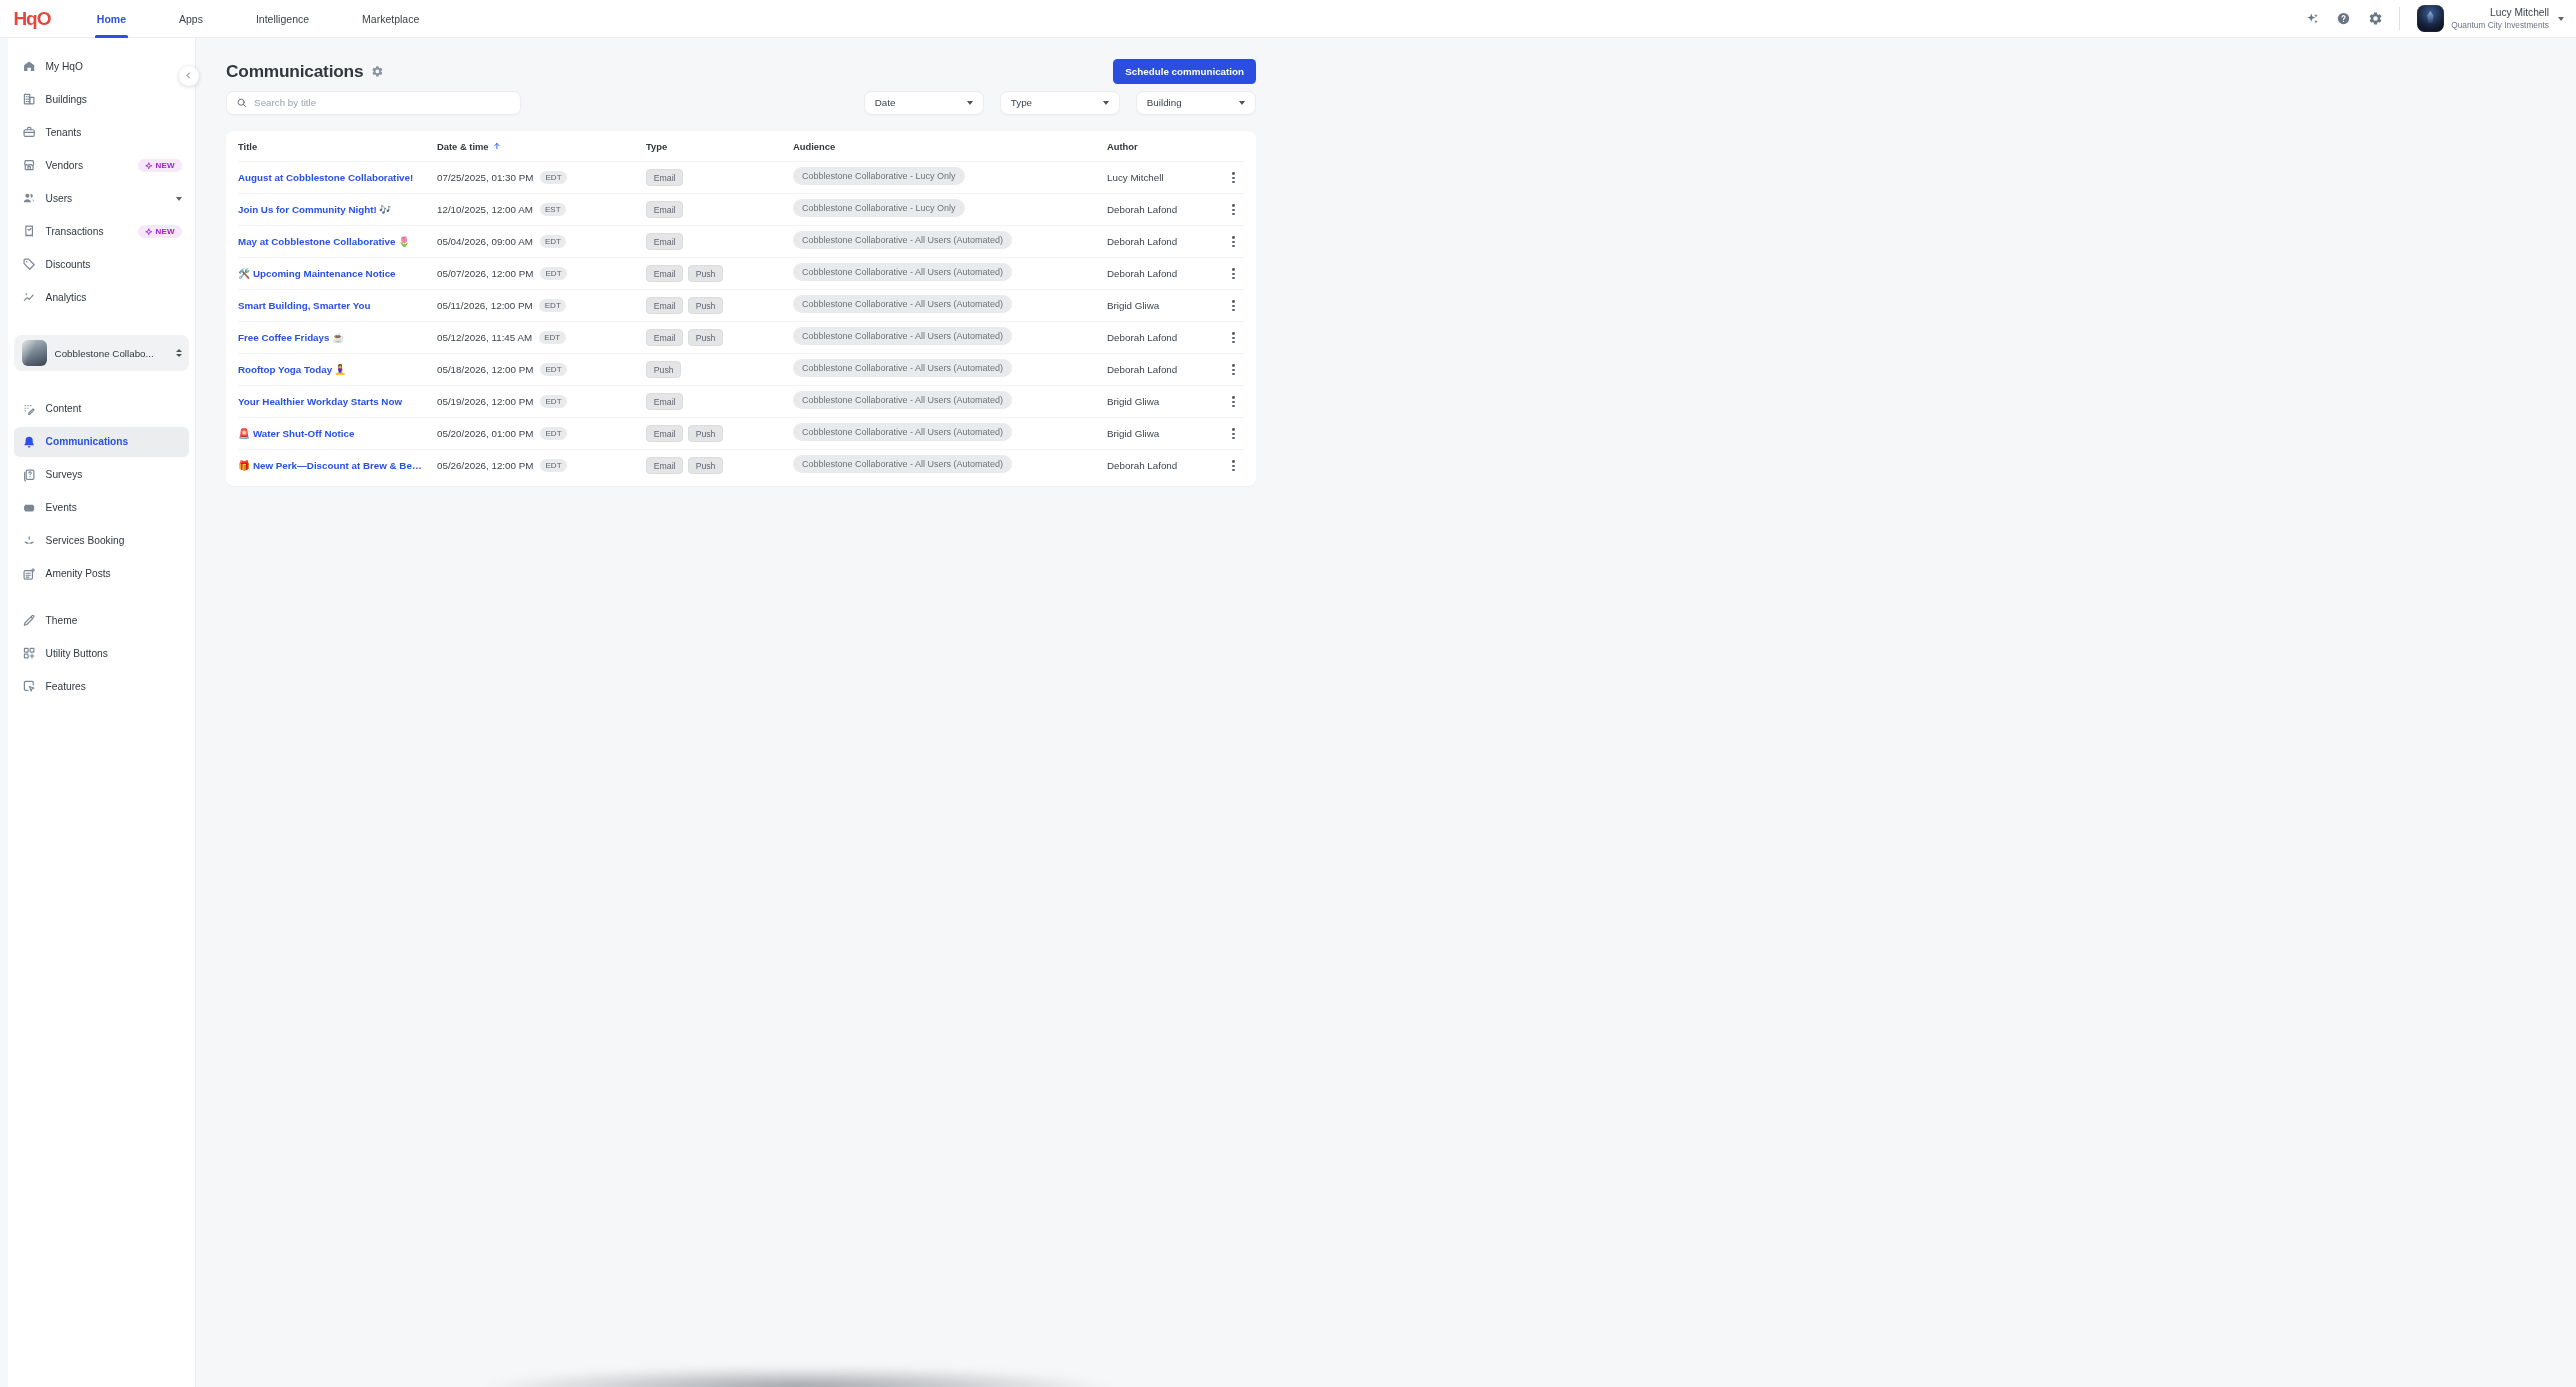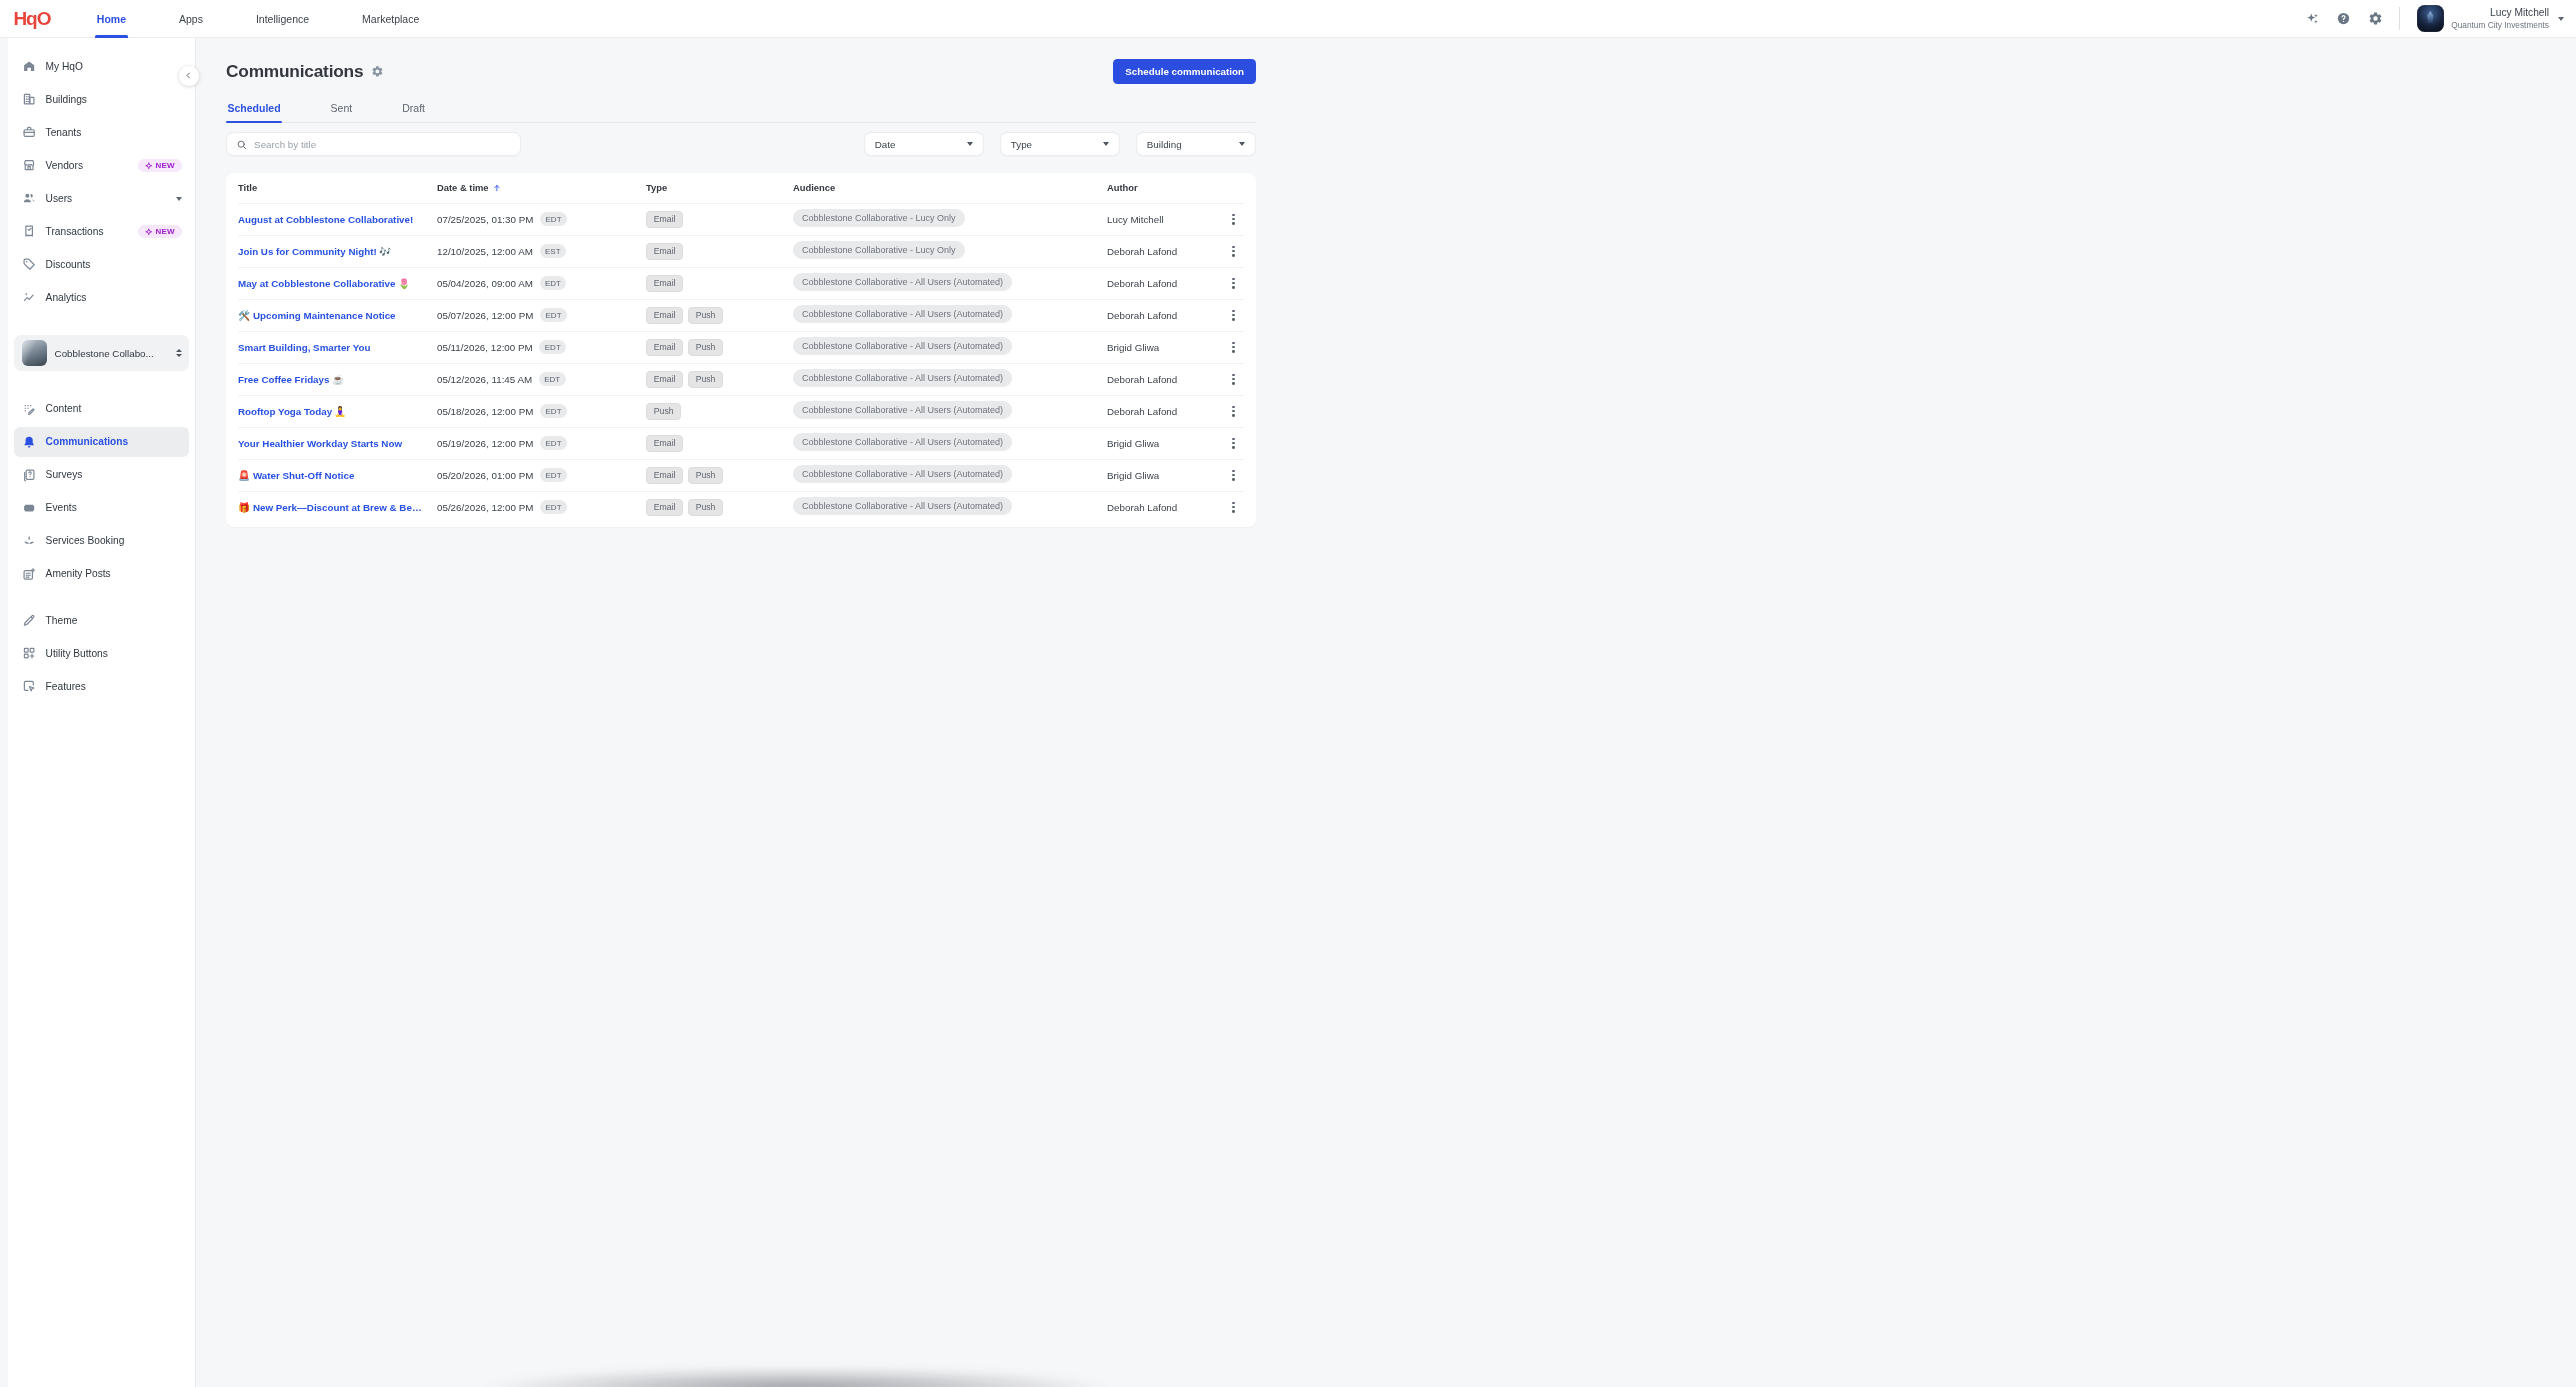--- a/index.html
+++ b/index.html
@@ -442,25 +442,20 @@
   <div class="page-head">
     <h1 class="page-title">Communications</h1>
     <span class="title-gear">
         <svg viewBox="0 0 24 24" fill="currentColor" stroke="none">
           <path d="M19.14 12.94c.04-.3.06-.61.06-.94s-.02-.64-.07-.94l2.03-1.58c.18-.14.23-.41.12-.61l-1.92-3.32c-.12-.22-.37-.29-.59-.22l-2.39.96c-.5-.38-1.03-.7-1.62-.94l-.36-2.54c-.04-.24-.24-.41-.48-.41h-3.84c-.24 0-.43.17-.47.41l-.36 2.54c-.59.24-1.13.57-1.62.94l-2.39-.96c-.22-.08-.47 0-.59.22L2.74 8.87c-.12.21-.08.47.12.61l2.03 1.58c-.05.3-.09.63-.09.94s.02.64.07.94l-2.03 1.58c-.18.14-.23.41-.12.61l1.92 3.32c.12.22.37.29.59.22l2.39-.96c.5.38 1.03.7 1.62.94l.36 2.54c.05.24.24.41.48.41h3.84c.24 0 .44-.17.47-.41l.36-2.54c.59-.24 1.13-.56 1.62-.94l2.39.96c.22.08.47 0 .59-.22l1.92-3.32c.12-.22.07-.47-.12-.61zM12 15.6A3.6 3.6 0 1 1 12 8.4a3.6 3.6 0 0 1 0 7.2z"></path>
         </svg>
       </span>
     <button class="schedule-btn">Schedule communication</button>
   </div>
 
-  <div class="tabs" id="tabs">
-      <div class="tab active">Scheduled</div>
-      <div class="tab">Sent</div>
-      <div class="tab">Draft</div>
-    </div>
 
 
   <div class="controls-row">
     <div class="search-box">
       <span id="search-icon-slot">
           <svg viewBox="0 0 24 24" fill="none" stroke="currentColor" stroke-width="2" stroke-linecap="round" stroke-linejoin="round">
             <circle cx="11" cy="11" r="6.5"></circle>
             <path d="M16 16l4.2 4.2"></path>
           </svg>
         </span>

